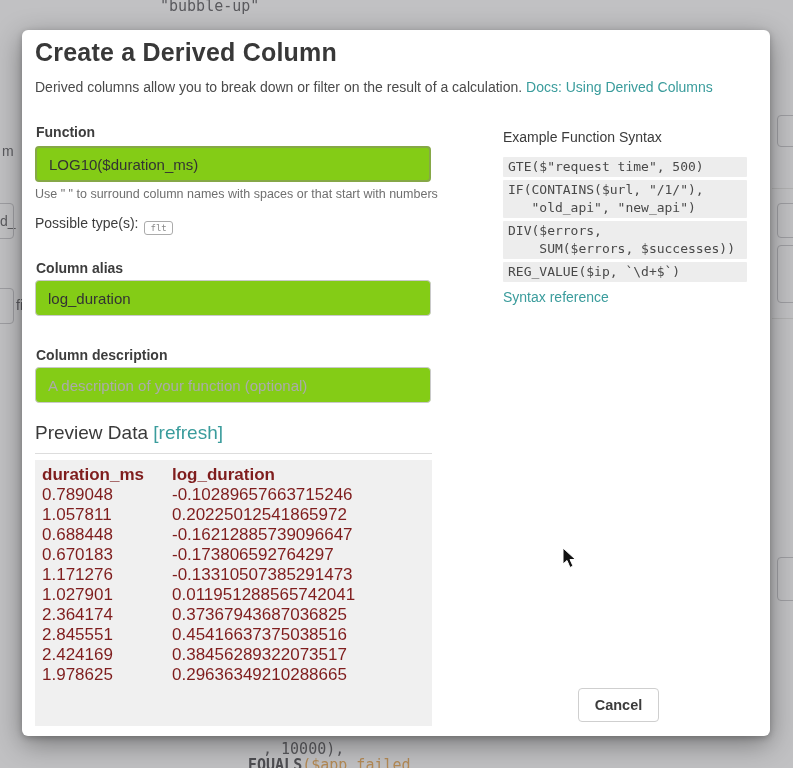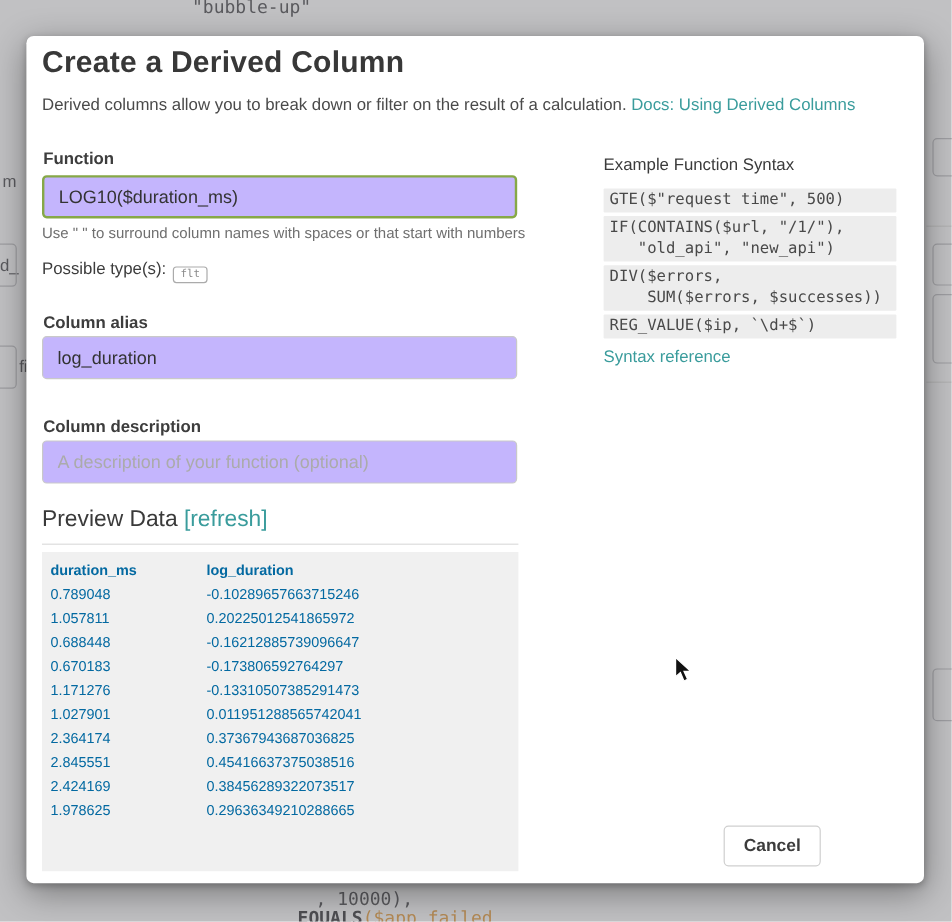--- a/index.html
+++ b/index.html
@@ -40,21 +40,21 @@
   .modal-desc {
     position:absolute; left:13px; top:49px; font-size:14px; color:#4a4a4a;
   }
   a.teal { color:#3a9c9c; text-decoration:none; cursor:pointer; }
 
   .field-label { position:absolute; font-size:14px; font-weight:bold; color:#3d3d3d; }
   .tinput {
     position:absolute; left:13px; width:396px; height:36px;
     border:1px solid #c9c9c9; border-radius:4px;
     font-family:"Liberation Sans", sans-serif; font-size:15px; color:#333;
-    padding:0 12px; outline:none; background:#c4b5fd;
+    padding:0 12px; outline:none; background:#84cc16;
   }
   .tinput::placeholder { color:#ababab; }
   #function-input { border:2px solid #86a847; }
 
   .helper { position:absolute; left:13px; top:157px; font-size:12.5px; color:#6f6f6f; }
   .ptypes { position:absolute; left:13px; top:185px; font-size:14px; color:#3d3d3d; }
   .type-badge {
     display:inline-block; margin-left:6px; transform:translateY(3px);
     border:1px solid #ababab; border-radius:3px; padding:1px 5px;
     font-size:9px; color:#8a8a8a; font-family:"DejaVu Sans Mono", monospace;
@@ -69,35 +69,35 @@
     font-family:"DejaVu Sans Mono", monospace; font-size:13px; line-height:18px;
     padding:1px 5px; margin-bottom:3px; white-space:pre; border-radius:1px;
   }
   .syntax-ref { display:inline-block; margin-top:4px; font-size:14px; }
 
   
   .preview-head { position:absolute; left:13px; top:392px; font-size:19px; color:#3a3a3a; }
   .preview-hr { position:absolute; left:13px; top:423px; width:397px; height:1px; background:#dddddd; }
   .ptable {
     position:absolute; left:13px; top:430px; width:397px; height:266px;
-    background:#f0f0f0; font-size:12px; color:#0369a1; padding-top:5px;
+    background:#f0f0f0; font-size:17px; color:#7f1d1d; padding-top:5px;
     overflow:hidden;
   }
   .trow { display:flex; height:20px; line-height:20px; }
   .trow .c1 { width:137px; padding-left:7px; }
   .trow .c2 { flex:1; }
   .trow.thead { font-weight:bold; }
 
   
   .btn {
     position:absolute; top:658px; height:34px; border-radius:4px;
     font-family:"Liberation Sans", sans-serif; font-size:14.5px; font-weight:bold;
     cursor:pointer; text-align:center;
   }
-  .btn-cancel { left:556px; width:81px; background:#fff; border:1px solid #cfcfcf; color:#3c3c3c;margin-left:25px; }
+  .btn-cancel { left:556px; width:81px; background:#fff; border:1px solid #cfcfcf; color:#3c3c3c; }
   .btn-save { left:657px; width:76px; background:#48a3a2; border:1px solid #48a3a2; color:#fff; }
 
   
   .cursor { position:absolute; left:562px; top:547px; width:15px; height:23px; pointer-events:none; }
 </style>
 </head>
 <body>
 
 <div class="bg-frag" style="left:160px; top:-3px;">"bubble-up"</div>
 <div class="bg-frag sans" style="left:2px; top:143px;">m</div>

